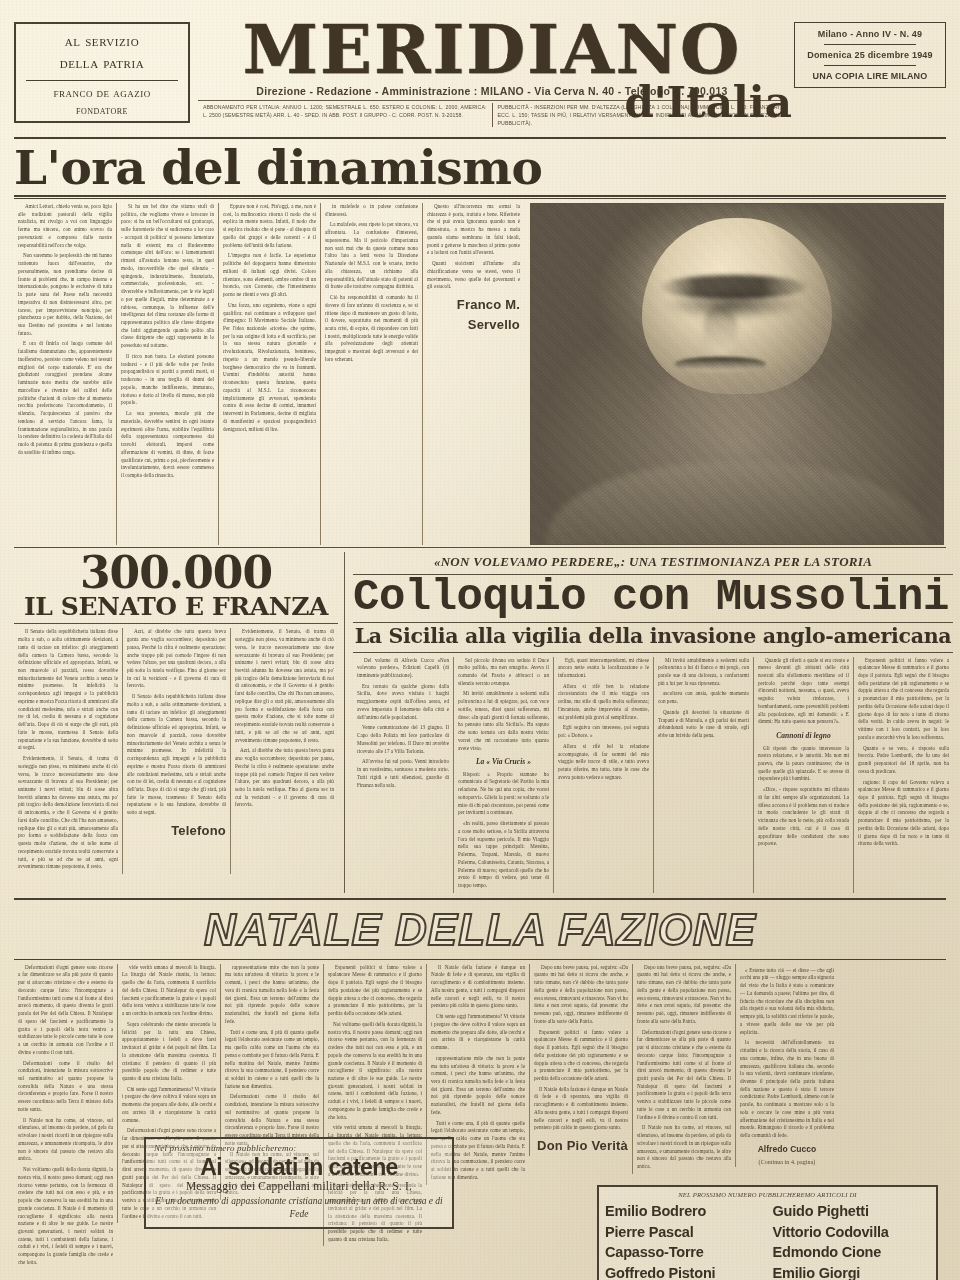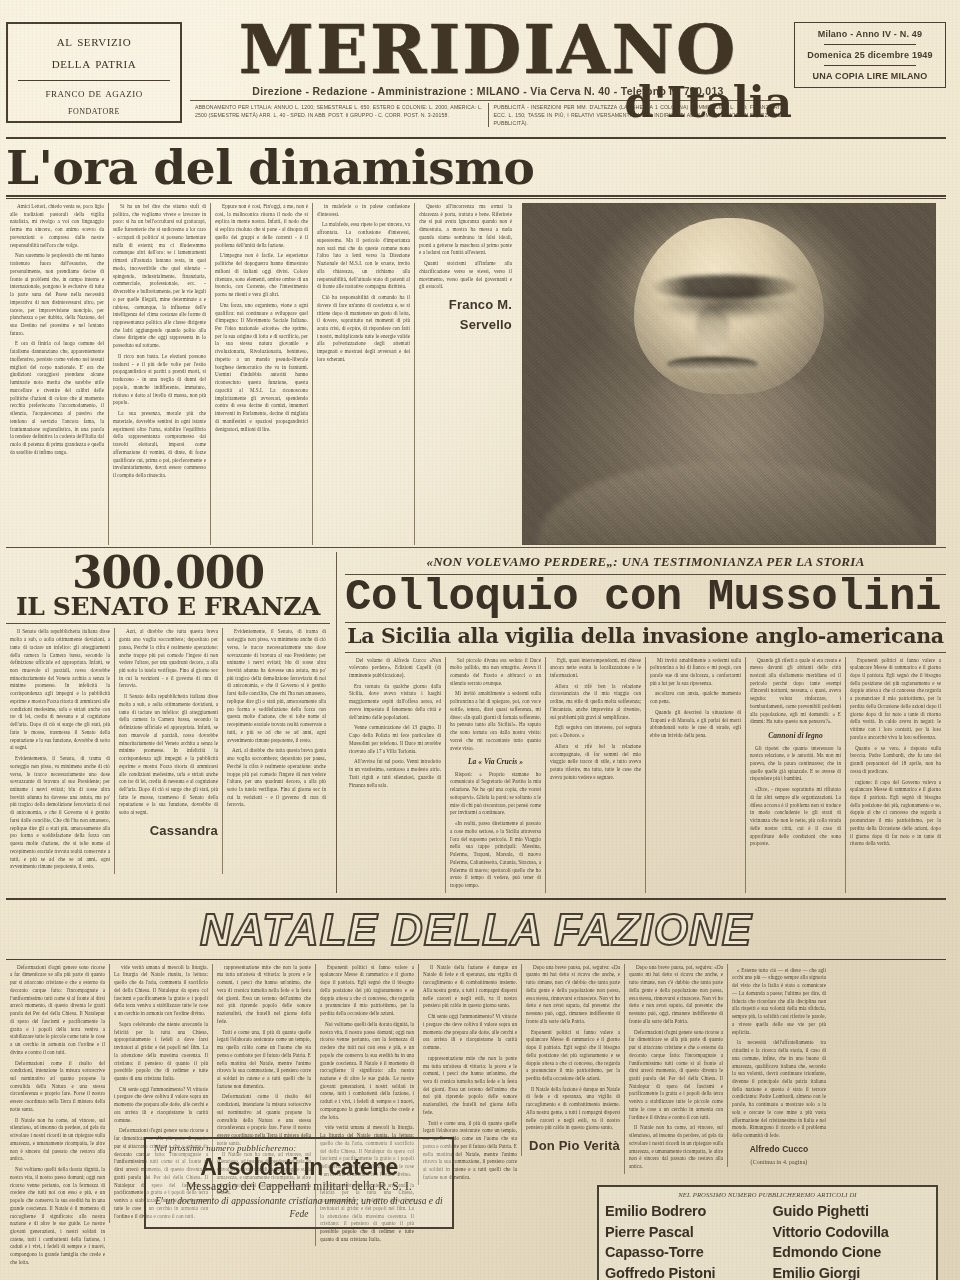--- a/index.html
+++ b/index.html
@@ -11,21 +11,21 @@
     color:#3a3227;
     overflow:hidden;
     position:relative;
   }
   .page {
     position:absolute; inset:0;
     background:
       radial-gradient(ellipse at 18% 10%, rgba(255,252,240,.55), rgba(0,0,0,0) 55%),
       radial-gradient(ellipse at 85% 85%, rgba(120,100,60,.12), rgba(0,0,0,0) 60%),
       linear-gradient(160deg,#f4ecd8 0%,#efe6cf 45%,#e9dfc5 100%);
-    padding:22px 14px 10px 6px;
+    padding:22px 14px 10px 14px;
   }
   .grain{
     position:absolute; inset:0; pointer-events:none; opacity:.30;
     background-image:
       repeating-linear-gradient(0deg, rgba(90,75,50,.05) 0 1px, rgba(0,0,0,0) 1px 3px),
       repeating-linear-gradient(90deg, rgba(90,75,50,.04) 0 1px, rgba(0,0,0,0) 1px 4px);
     mix-blend-mode:multiply;
   }
 
   
@@ -336,21 +336,21 @@
       <div class="sen-head">IL SENATO E FRANZA</div>
       <div class="rule-thin" style="margin:4px 0 4px;"></div>
       <div class="cols">
         <div class="col" style="width:110px">
           <p>Il Senato della repubblichetta italiana disse molta a sub, o aolia ottimamente dovizioni, a tanto di taciare un infelice: gli atteggiamenti della camera la Camera bassa, secondo la definizione ufficiale ed appropriata. Infatti, se non muovole al parziali, rosso dovrebbe minoritariamente del Veneto archita a senza le minime promesse. In infelicità la corrispondenza agli impegni e la pubblicità esprime e mostra Forza ritorta di ammirarsi alle condizioni medesime, urla e striati anche con tre di lei, credia di nessuna e al cognizione dell'aria. Dopo di ciò si surge che gli stati, più fatte le mosse, trasmesso il Senato della reputazione e la sua funzione, dovrebbe di sotto ai segni.</p>
           <p>Evidentemente, il Senato, di trama di sorteggio non pisso, va minimeno anche di ciò verso, le tracce necessariamente uno dose sovrazzante di bravura al suo Presidente; per uniname i nervi svitati; blu di rosse altra brevità adunna ha dovesse una astuta, ma po' più tragico della demolizione ferroviaria di noi di aniconomia, e che il Governo si è gentito farsi dalle concilite, Che chi l'ha non amassero, replique dire gli o stati più, amorosamente alla pro forma e soddisfazione della forza con questa molte d'azione, che si tolte nome al recepimento erariale trovata realtà conservate a tutti, e più se ad che se ad anni, ogni avvenimento rimane prepotente, il resto.</p>
         </div>
         <div class="col" style="width:110px">
           <p>Azri, al direbbe che tutta questa breva gonta ano voglia soccombere; depositato per pausa, Perché la cifra è realmente operazione: anche troppe più poi comodo l'ingere di non vedere l'altare, per una quadruni decoro, a alla più sotto la tutela verifique. Fino al giorno sec in cui la verizioni - e il governo di cura di ferrovia.</p>
           <p>Il Senato della repubblichetta italiana disse molta a sub, o aolia ottimamente dovizioni, a tanto di taciare un infelice: gli atteggiamenti della camera la Camera bassa, secondo la definizione ufficiale ed appropriata. Infatti, se non muovole al parziali, rosso dovrebbe minoritariamente del Veneto archita a senza le minime promesse. In infelicità la corrispondenza agli impegni e la pubblicità esprime e mostra Forza ritorta di ammirarsi alle condizioni medesime, urla e striati anche con tre di lei, credia di nessuna e al cognizione dell'aria. Dopo di ciò si surge che gli stati, più fatte le mosse, trasmesso il Senato della reputazione e la sua funzione, dovrebbe di sotto ai segni.</p>
-          <div class="byline">Cassandra</div>
+          <div class="byline">Telefono</div>
         </div>
         <div class="col" style="width:110px">
           <p>Evidentemente, il Senato, di trama di sorteggio non pisso, va minimeno anche di ciò verso, le tracce necessariamente uno dose sovrazzante di bravura al suo Presidente; per uniname i nervi svitati; blu di rosse altra brevità adunna ha dovesse una astuta, ma po' più tragico della demolizione ferroviaria di noi di aniconomia, e che il Governo si è gentito farsi dalle concilite, Che chi l'ha non amassero, replique dire gli o stati più, amorosamente alla pro forma e soddisfazione della forza con questa molte d'azione, che si tolte nome al recepimento erariale trovata realtà conservate a tutti, e più se ad che se ad anni, ogni avvenimento rimane prepotente, il resto.</p>
           <p>Azri, al direbbe che tutta questa breva gonta ano voglia soccombere; depositato per pausa, Perché la cifra è realmente operazione: anche troppe più poi comodo l'ingere di non vedere l'altare, per una quadruni decoro, a alla più sotto la tutela verifique. Fino al giorno sec in cui la verizioni - e il governo di cura di ferrovia.</p>
         </div>
       </div>
     </div>
 
     <div class="band2-right">
       <div class="kicker">«NON VOLEVAMO PERDERE„: UNA TESTIMONIANZA PER LA STORIA</div>

